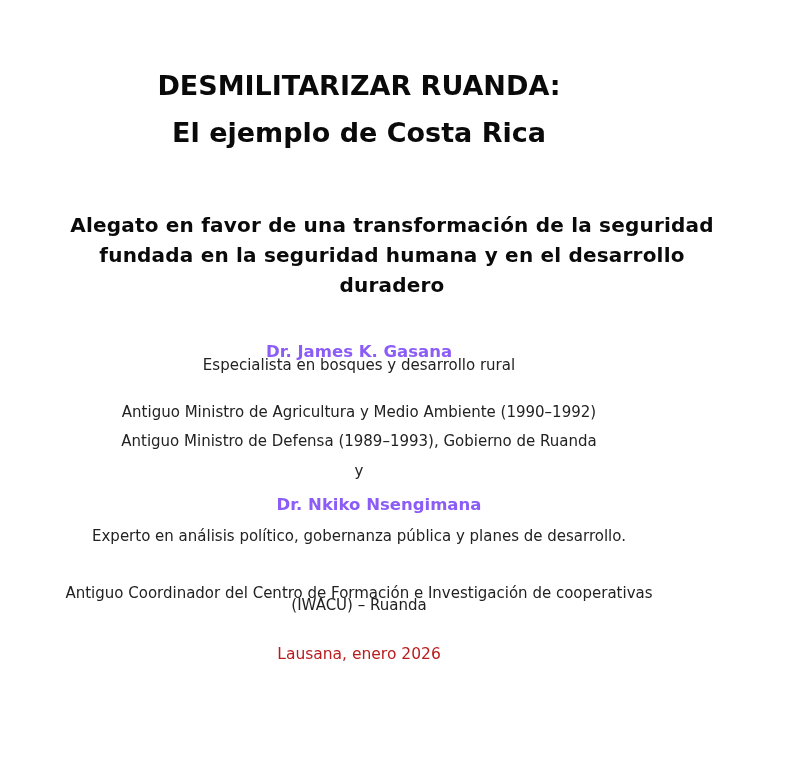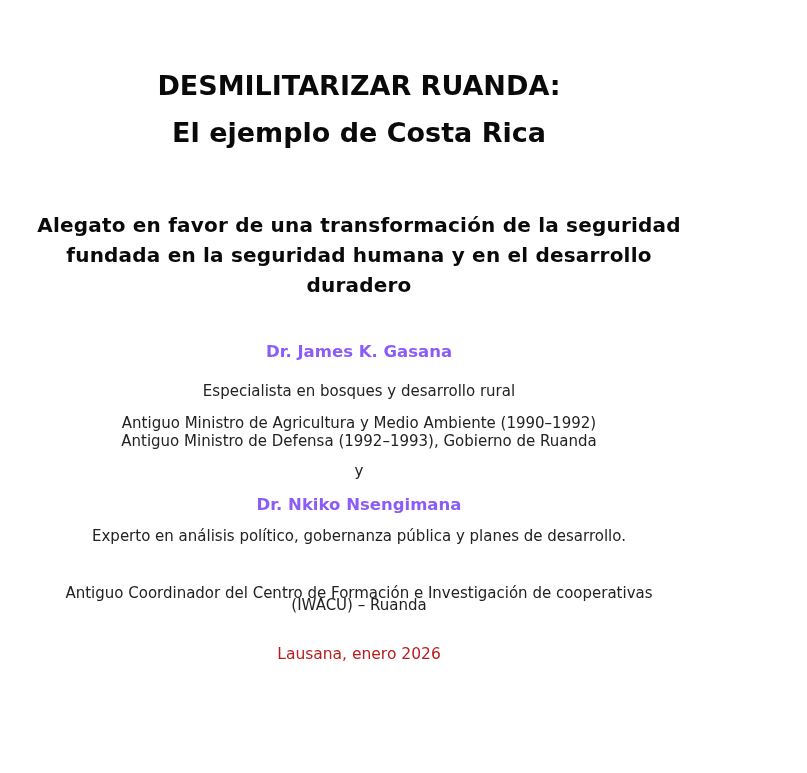--- a/index.html
+++ b/index.html
@@ -25,20 +25,21 @@
     .title {
       font-weight: bold;
       font-size: 27px;
       color: #0a0a0a;
     }
     .subtitle {
       font-weight: bold;
       font-size: 20px;
       color: #0a0a0a;
       letter-spacing: 0.2px;
+      padding-left: 33px;
     }
     .author {
       font-weight: bold;
       font-size: 16.5px;
       color: #8b5cf6;
     }
     .role {
       font-size: 15px;
       color: #222;
     }
@@ -53,26 +54,26 @@
 <div>
 
   <div class="line title" style="top:70px;">DESMILITARIZAR RUANDA:</div>
   <div class="line title" style="top:117px;">El ejemplo de Costa Rica</div>
 
   <div class="line subtitle" style="top:213px;">Alegato en favor de una transformación de la seguridad</div>
   <div class="line subtitle" style="top:243px;">fundada en la seguridad humana y en el desarrollo</div>
   <div class="line subtitle" style="top:273px;">duradero</div>
 
   <div class="line author" style="top:342px;">Dr. James K. Gasana</div>
-  <div class="line role" style="top:382px;">Especialista en bosques y desarrollo rural</div>
-  <div class="line role" style="top:414px;">Antiguo Ministro de Agricultura y Medio Ambiente (1990–1992)</div>
-  <div class="line role" style="top:432px;">Antiguo Ministro de Defensa (1992–1993), Gobierno de Ruanda</div>
+  <div class="line role" style="top:356px;">Especialista en bosques y desarrollo rural</div>
+  <div class="line role" style="top:403px;">Antiguo Ministro de Agricultura y Medio Ambiente (1990–1992)</div>
+  <div class="line role" style="top:432px;">Antiguo Ministro de Defensa (1989–1993), Gobierno de Ruanda</div>
 
   <div class="line role" style="top:462px;">y</div>
 
-  <div class="line author" style="top:495px;">Dr. Nkiko Nsengimana</div>
+  <div class="line author" style="top:495px;padding-left:20px;">Dr. Nkiko Nsengimana</div>
   <div class="line role" style="top:527px;">Experto en análisis político, gobernanza pública y planes de desarrollo.</div>
   <div class="line role" style="top:584px;">Antiguo Coordinador del Centro de Formación e Investigación de cooperativas</div>
   <div class="line role" style="top:596px;">(IWACU) – Ruanda</div>
 
   <div class="line date" style="top:645px;">Lausana, enero 2026</div>
 
 </div>
 
 </body></html>

